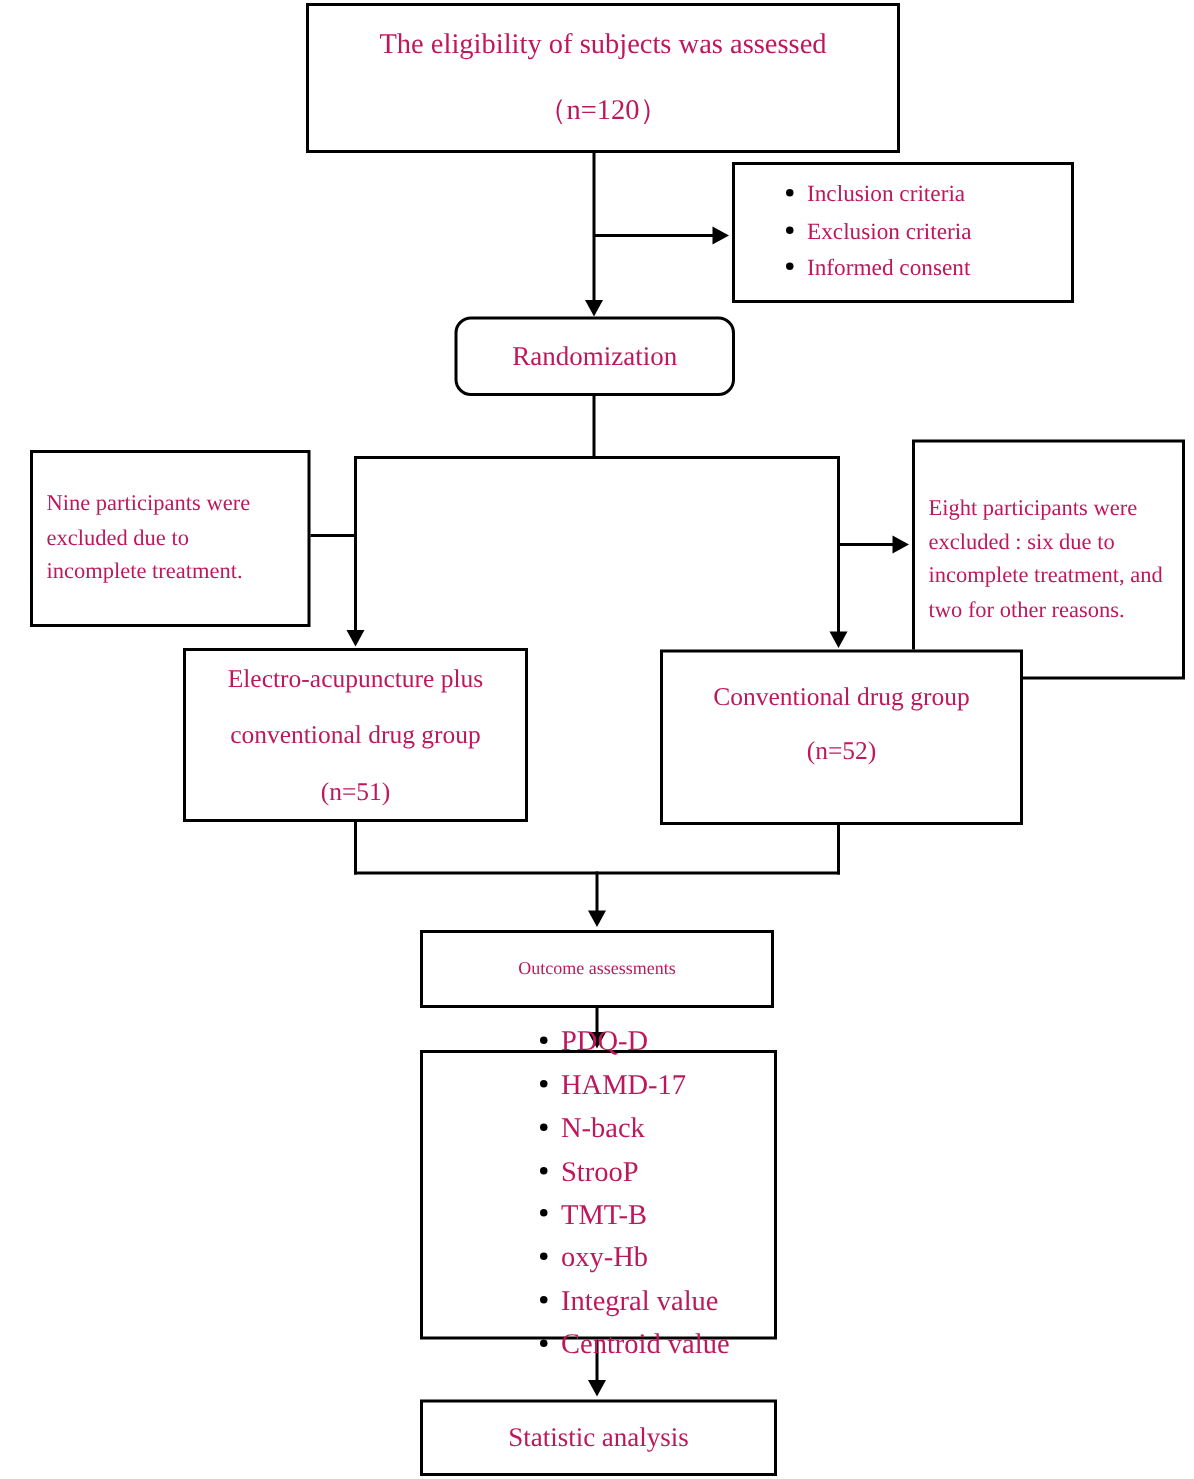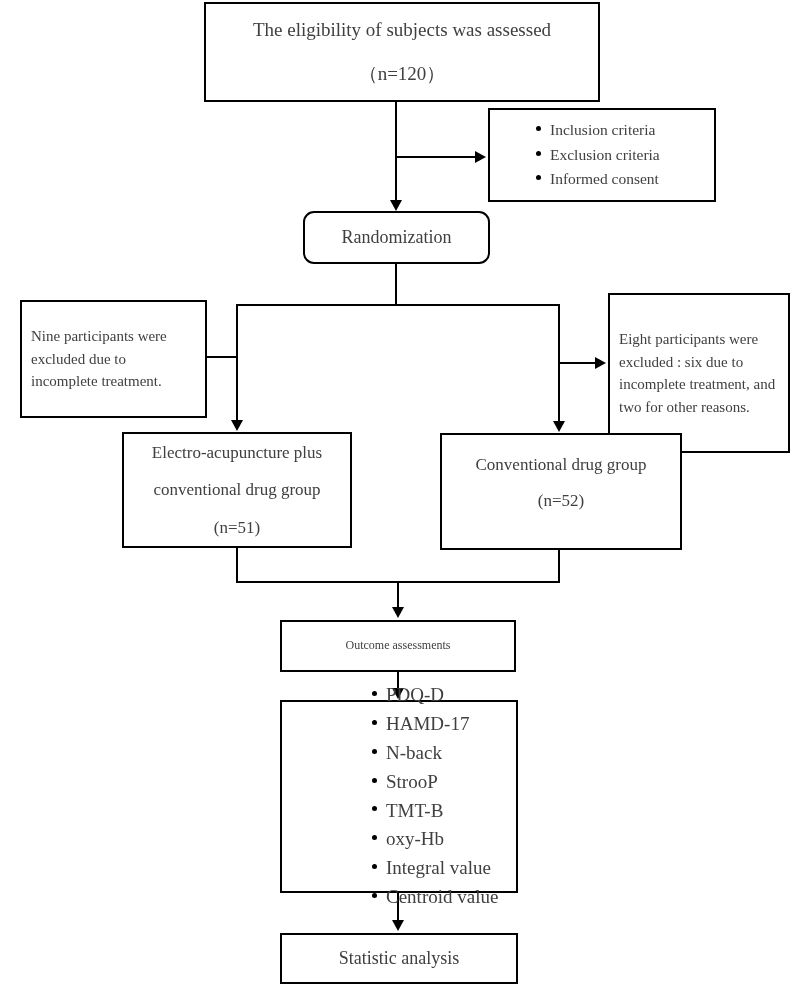--- a/index.html
+++ b/index.html
@@ -7,21 +7,21 @@
     margin: 0;
     padding: 0;
     background: #ffffff;
   }
   #canvas {
     position: relative;
     width: 796px;
     height: 986px;
     background: #ffffff;
     font-family: "Liberation Serif", "DejaVu Serif", serif;
-    color: #404040;
+    color: #be185d;
     overflow: hidden;
   }
   .node {
     position: absolute;
     box-sizing: border-box;
     border: 2px solid #000000;
     background: #ffffff;
     display: flex;
     flex-direction: column;
     justify-content: center;
@@ -95,21 +95,21 @@
     justify-content: center;
   }
   #node-statistic-analysis {
     left: 280px; top: 933px; width: 238px; height: 51px;
     font-size: 18px;
   }
 
   
   ul.bullets {
     list-style: none;
-    margin: 12px;
+    margin: 0;
     padding: 0;
     width: 100%;
   }
   ul.bullets li {
     position: relative;
     padding-left: 14px;
     line-height: 1.42;
     white-space: nowrap;
   }
   ul.bullets li::before {

